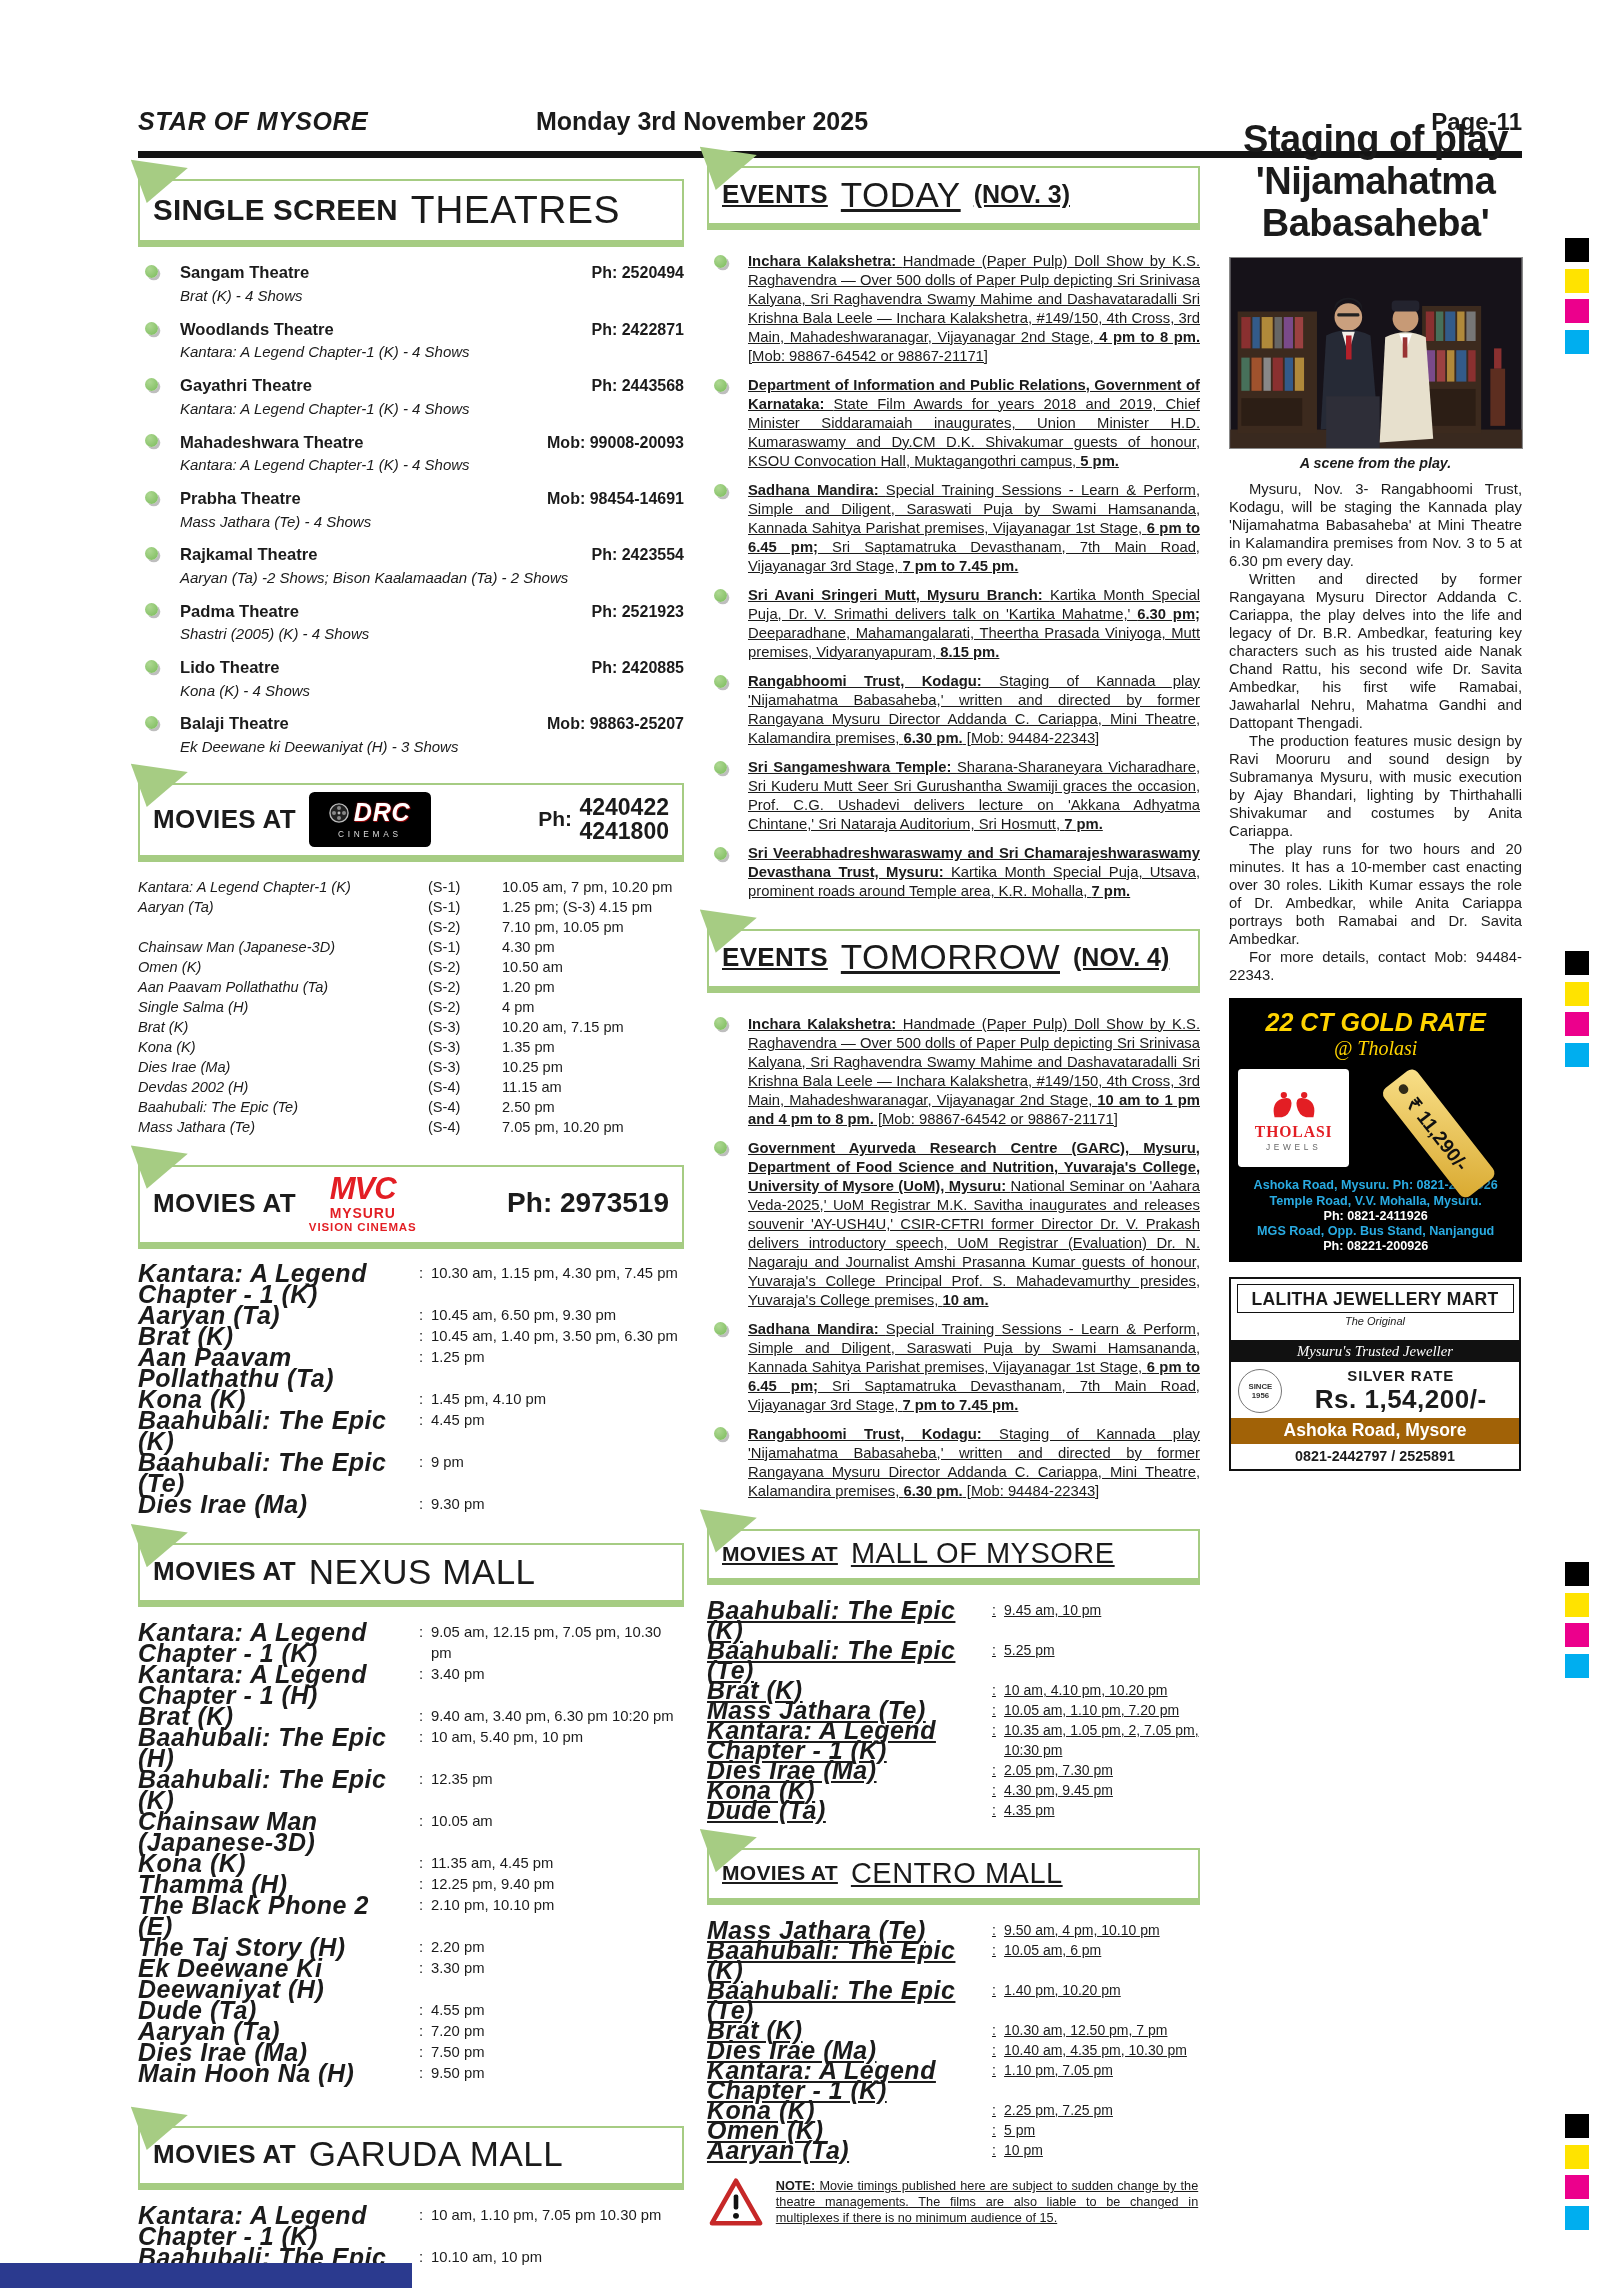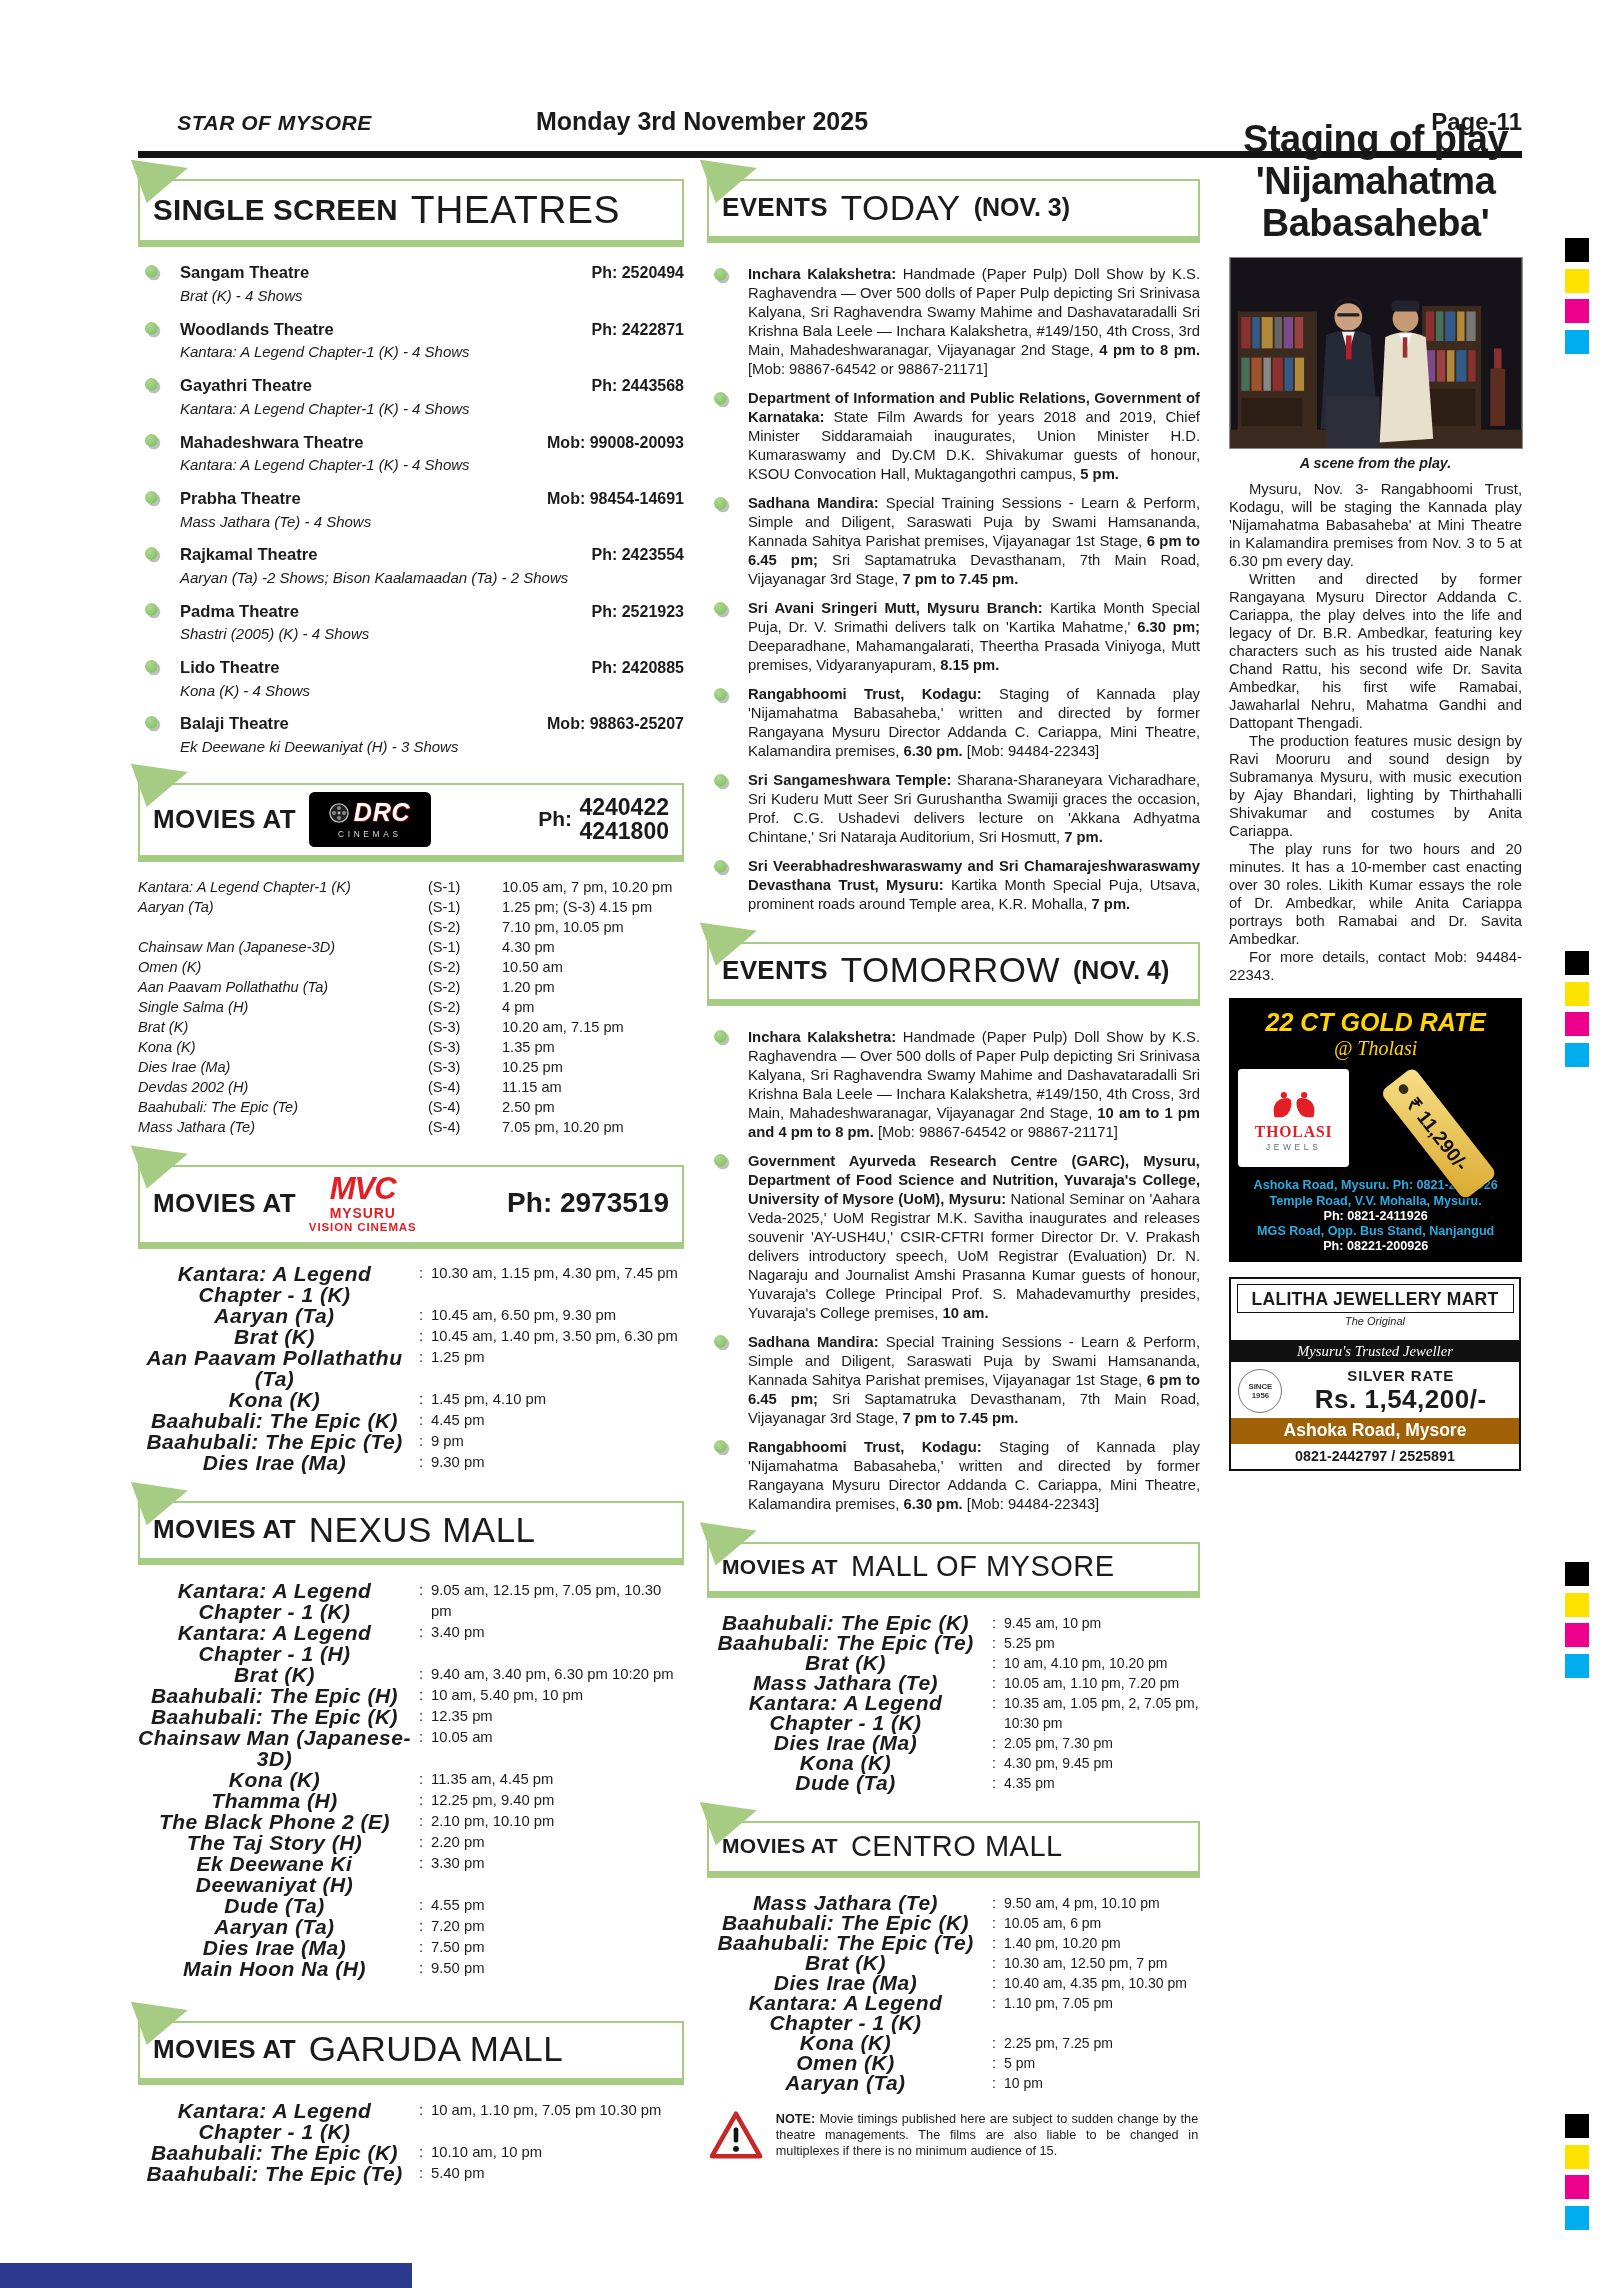--- a/index.html
+++ b/index.html
@@ -5,27 +5,27 @@
   :root{
     --green:#a6cc83; --bullet:#82c05e; --ink:#1b1b1b; --red:#e31e24;
     --goldy:#ffd400; --adblue:#29abe2; --deepblue:#2b3a8f;
     --mag:#ec008c; --cyn:#00aeef; --yel:#ffe300;
   }
   html,body{margin:0;padding:0;background:#e8e8e8;}
   .page{position:relative;width:1619px;height:2289px;background:#fff;
         font-family:"Liberation Sans",sans-serif;color:var(--ink);overflow:hidden;}
   
   .mast{position:absolute;left:138px;top:107px;width:1384px;display:flex;align-items:baseline;}
-  .m-title{font-size:21px;font-weight:800;letter-spacing:0.5px;text-align:center;}
+  .m-title{font-size:25px;font-weight:800;letter-spacing:0.5px;}
   .m-date{font-size:25px;font-weight:800;margin-left:125px;flex:1;}
   .m-page{font-size:24px;font-weight:800;}
   .rule{position:absolute;left:138px;top:151px;width:1384px;height:6.5px;background:#141414;}
   
   .col1{position:absolute;left:138px;top:168px;width:546px;}
-  .col2{position:absolute;left:707px;top:168px;width:493px;}
+  .col2{position:absolute;left:707px;top:155px;width:493px;text-decoration:underline;}
   .col3{position:absolute;left:1229px;top:118px;width:293px;}
   
   .sechead{position:relative;background:#fff;border:2.8px solid var(--green);border-bottom-width:7.4px;
            padding:6.5px 13px 8.3px;display:flex;align-items:center;gap:13px;margin-top:28px;}
   .sechead.first{margin-top:11px;}
   .fold{position:absolute;left:-9.2px;top:-24px;width:57px;height:46px;background:var(--green);
         clip-path:polygon(0 6%,100% 24%,28% 100%);}
   .sh-b{font-weight:800;letter-spacing:0.3px;white-space:nowrap;}
   .sh-l{font-weight:400;white-space:nowrap;letter-spacing:0.5px;}
   .suffix{font-weight:800;}

